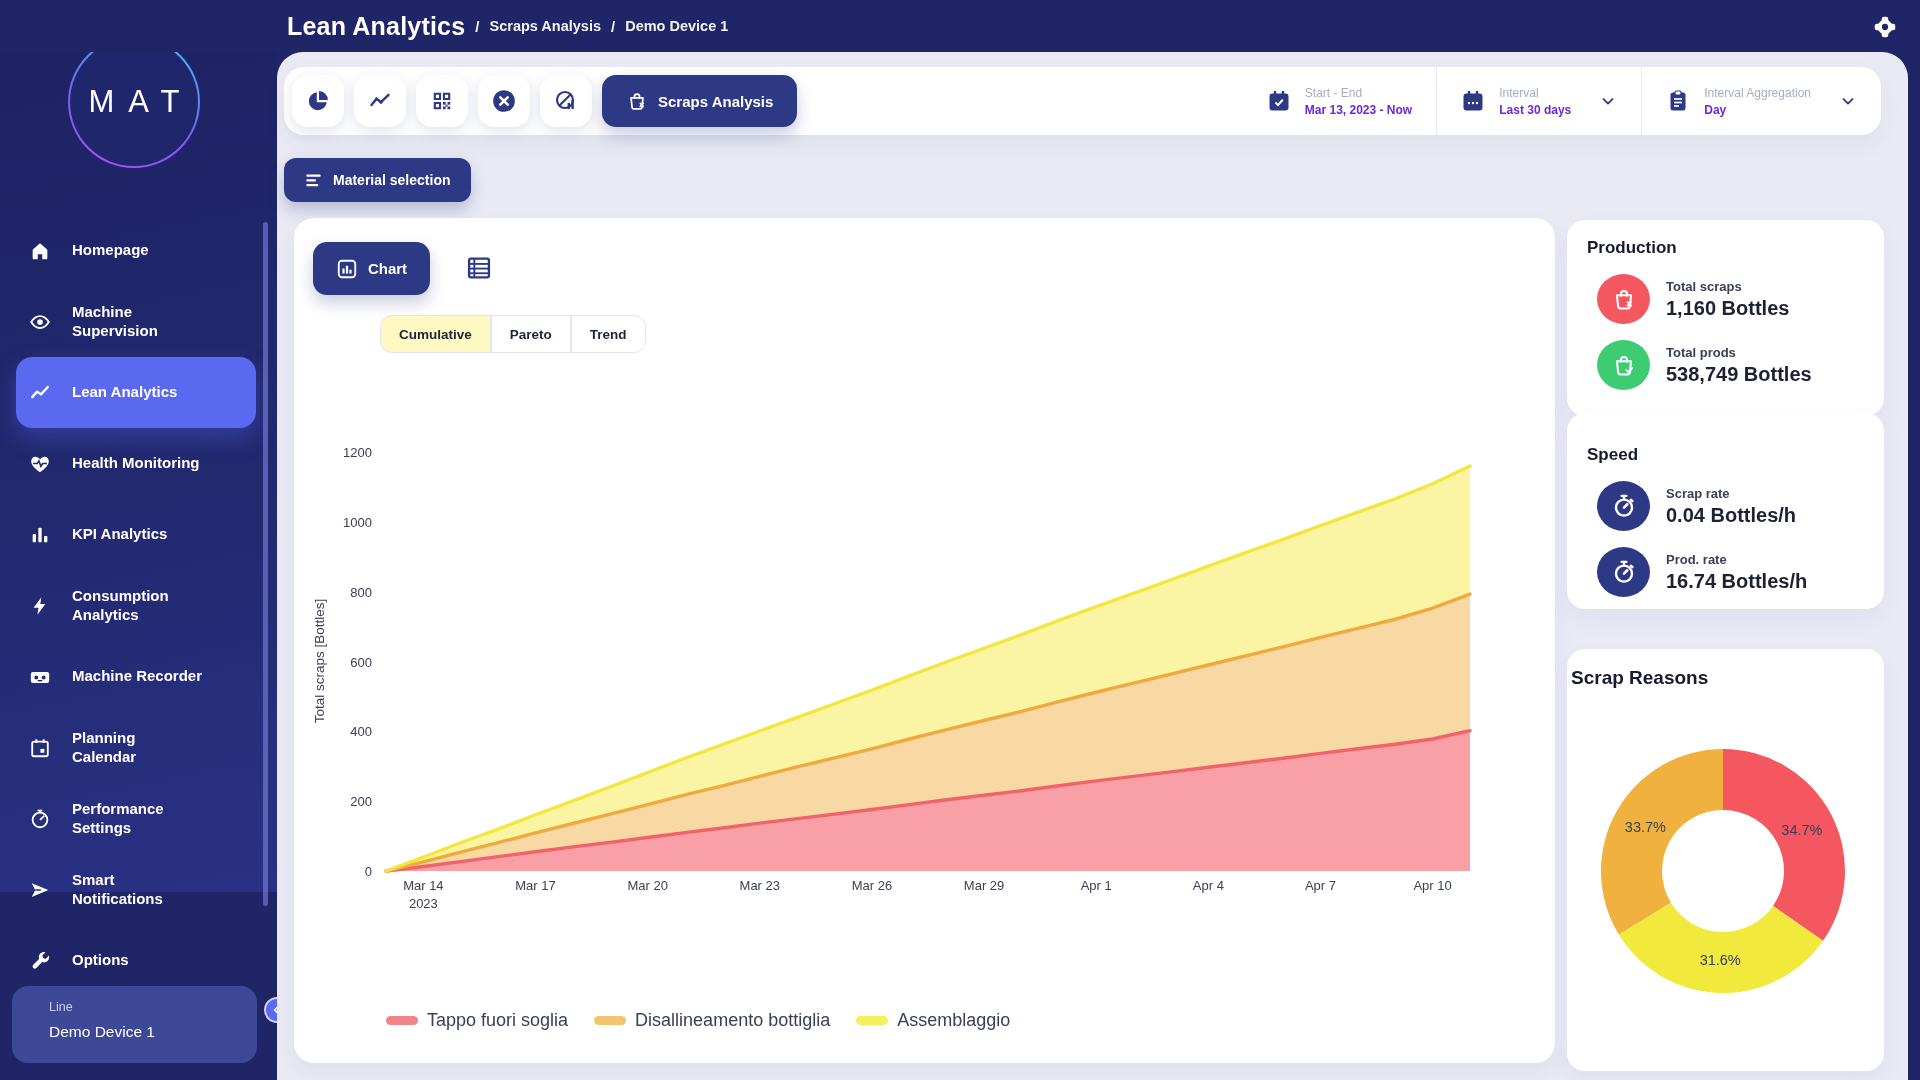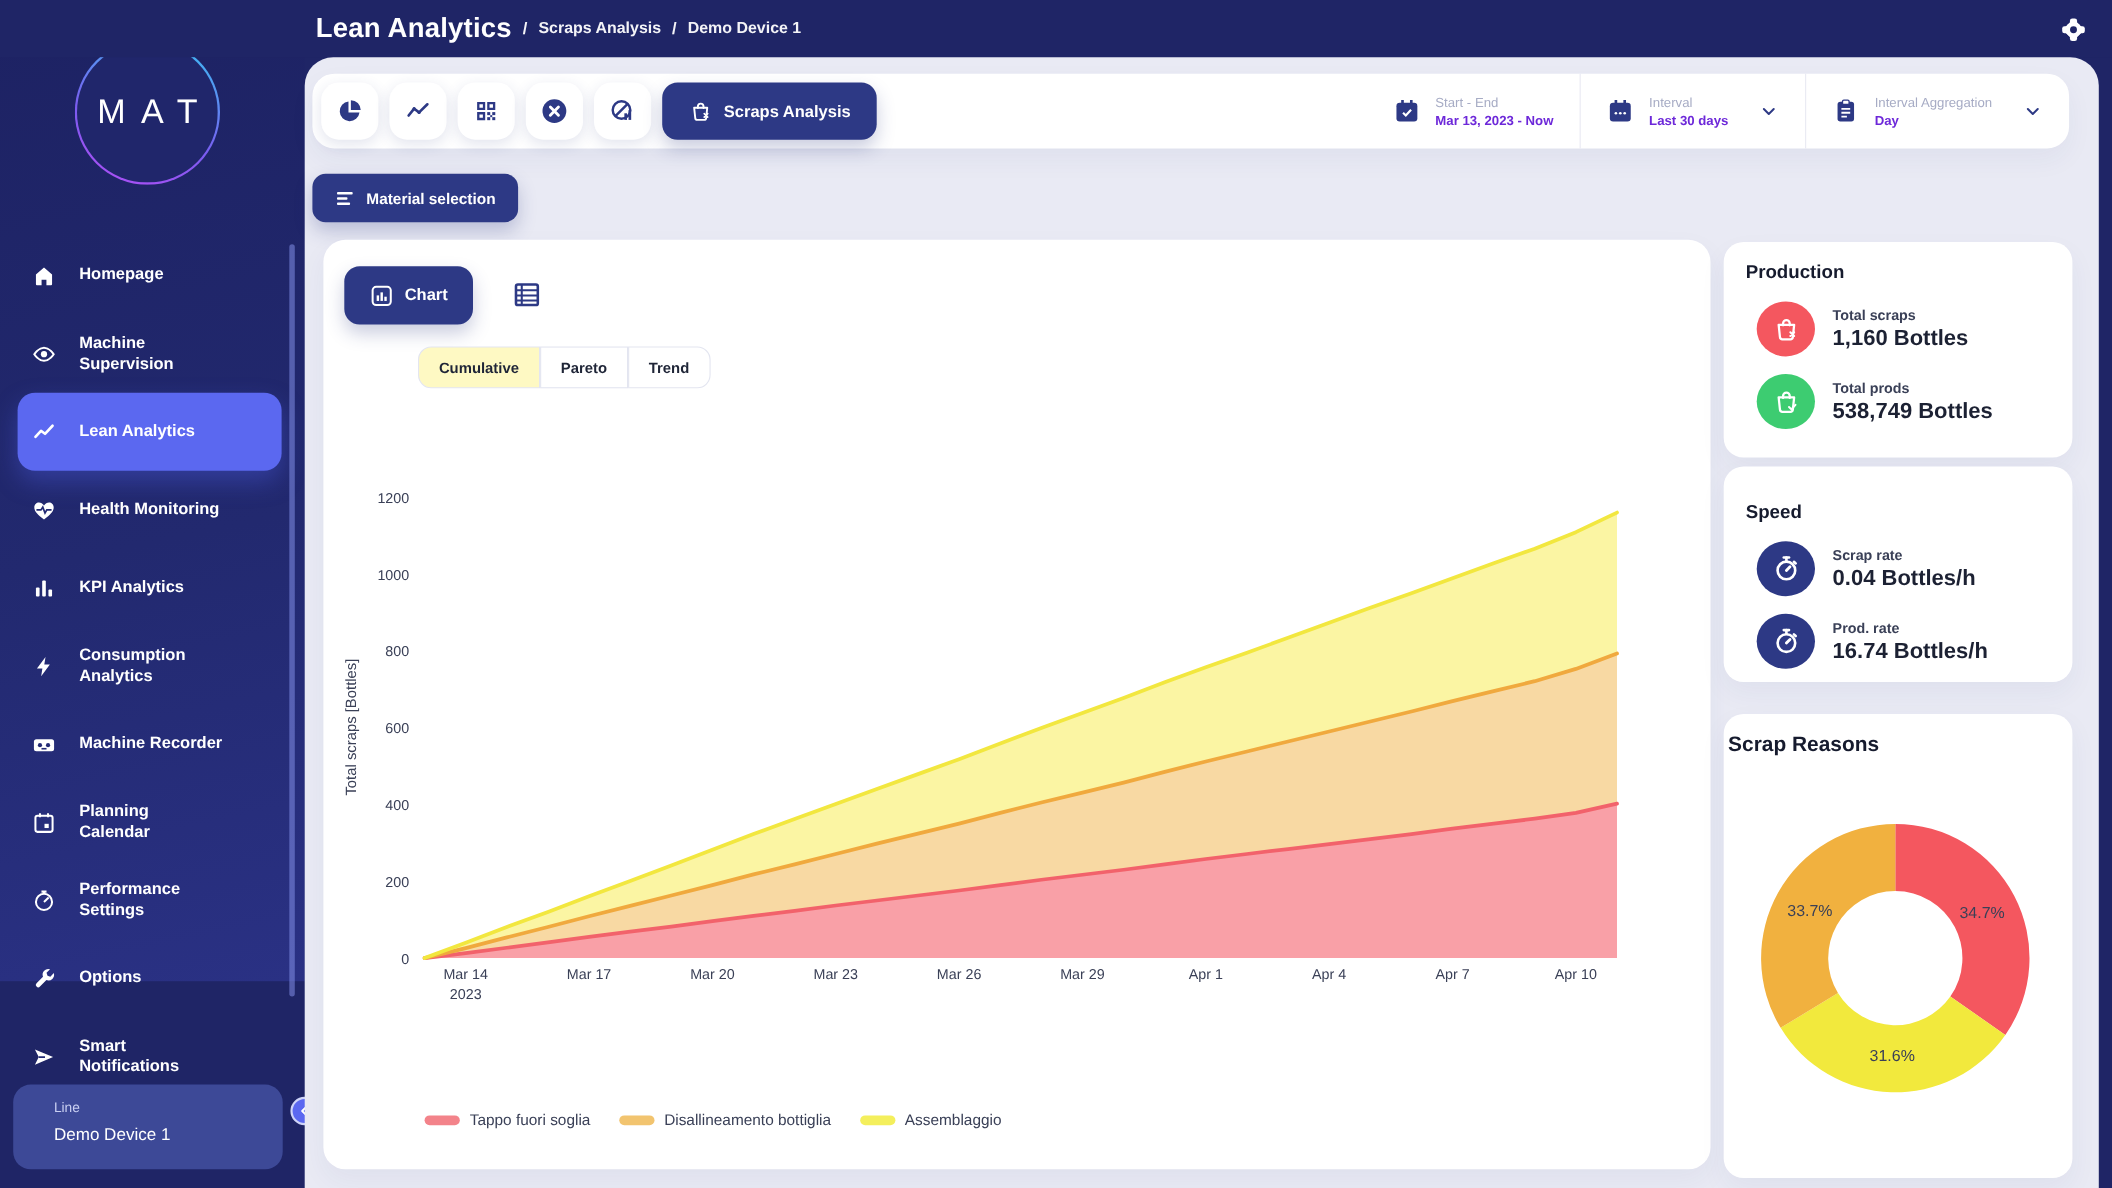--- a/index.html
+++ b/index.html
@@ -74,25 +74,25 @@
   .tabs { position:absolute; left:86px; top:97px; display:flex; }
   .tab { height:38px; padding:0 18px; display:flex; align-items:center; background:#fff;
     border:1px solid #E3E5F0; font-size:13.5px; font-weight:700; color:#1F2537; cursor:pointer; }
   .tab:first-child { border-radius:12px 0 0 12px; }
   .tab:last-child { border-radius:0 12px 12px 0; }
   .tab.active { background:#fef9c3; }
   .plot-svg { position:absolute; left:0; top:0; }
   .legend { position:absolute; left:92px; top:792px; display:flex; gap:26px; align-items:center; }
   .legend-item { display:flex; align-items:center; gap:9px; cursor:pointer; }
   .legend-swatch { width:32px; height:9px; border-radius:5px; }
-  .legend-label { font-size:14px; color:#3A4057; }
+  .legend-label { font-size:18px; color:#3A4057; }
 
   
   .prod-card  { left:1290px; top:168px; width:317px; height:196px; padding:18px 20px; }
-  .speed-card { left:1290px; top:372px; width:317px; height:196px; padding:32px 20px; }
+  .speed-card { left:1290px; top:361px; width:317px; height:196px; padding:32px 20px; }
   .donut-card { left:1290px; top:597px; width:317px; height:422px; padding:18px 4px; }
   .card-title { font-size:17px; font-weight:800; color:#161B2E; }
   .donut-title { font-size:19px; }
   .stat-row { display:flex; align-items:center; gap:16px; margin:16px 0 0 10px; }
   .stat-ic { width:53px; height:50px; border-radius:50%; display:flex; align-items:center; justify-content:center; }
   .stat-ic.red { background:#F4575F; } .stat-ic.green { background:#3DCC71; } .stat-ic.navy { background:#2D3985; }
   .stat-label { font-size:13px; font-weight:700; color:#3A4057; }
   .stat-value { font-size:20px; font-weight:800; color:#1C2133; margin-top:3px; }
 
   .tick { font-size:13px; fill:#3A4057; }
@@ -192,34 +192,34 @@
             <line x1="9.5" y1="2.8" x2="14.5" y2="2.8" stroke-width="2"></line>
             <line x1="12" y1="2.8" x2="12" y2="5" stroke-width="2"></line>
           </svg>
         </span>
       <span class="nav-label">Performance
 Settings</span>
     </div>
     <div class="nav-item">
       <span class="ic">
           <svg viewBox="0 0 24 24" fill="#fff">
-            <path d="M21.7 6.1a5.6 5.6 0 0 1-7.3 7L8 19.5a2.4 2.4 0 1 1-3.4-3.4l6.4-6.4a5.6 5.6 0 0 1 7-7.3L14.5 5.9l1 2.8 2.8 1z"></path>
-          </svg>
-        </span>
-      <span class="nav-label">Options</span>
-    </div>
-    <div class="nav-item">
-      <span class="ic">
-          <svg viewBox="0 0 24 24" fill="#fff">
             <path d="M3 4.5 21 12 3 19.5l3.8-7.5z"></path>
             <path d="M6.8 12H13" stroke="#222A74" stroke-width="1.6"></path>
           </svg>
         </span>
       <span class="nav-label">Smart
 Notifications</span>
+    </div>
+    <div class="nav-item">
+      <span class="ic">
+          <svg viewBox="0 0 24 24" fill="#fff">
+            <path d="M21.7 6.1a5.6 5.6 0 0 1-7.3 7L8 19.5a2.4 2.4 0 1 1-3.4-3.4l6.4-6.4a5.6 5.6 0 0 1 7-7.3L14.5 5.9l1 2.8 2.8 1z"></path>
+          </svg>
+        </span>
+      <span class="nav-label">Options</span>
     </div>
   </nav>
   <div class="side-scrollbar"></div>
   <div class="device-card">
     <div class="device-label">Line</div>
     <div class="device-value">Demo Device 1</div>
   </div>
   <div class="collapse-btn">
     <span style="display:flex">
         <svg width="14" height="14" viewBox="0 0 24 24" fill="none" stroke="#fff" stroke-width="3" stroke-linecap="round" stroke-linejoin="round">

